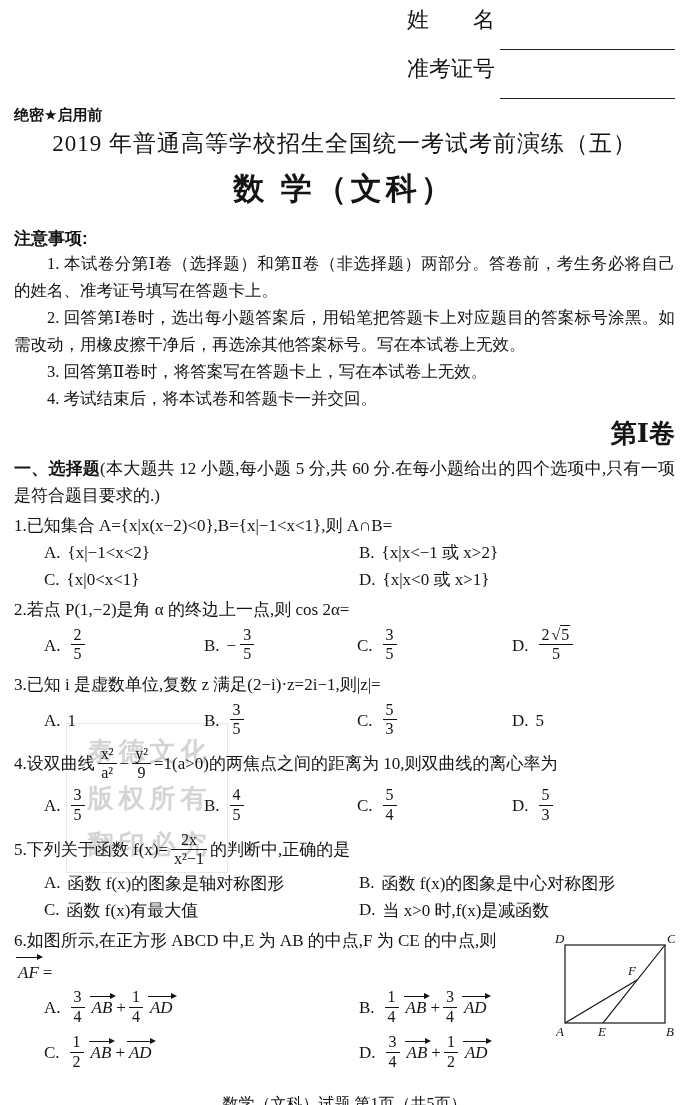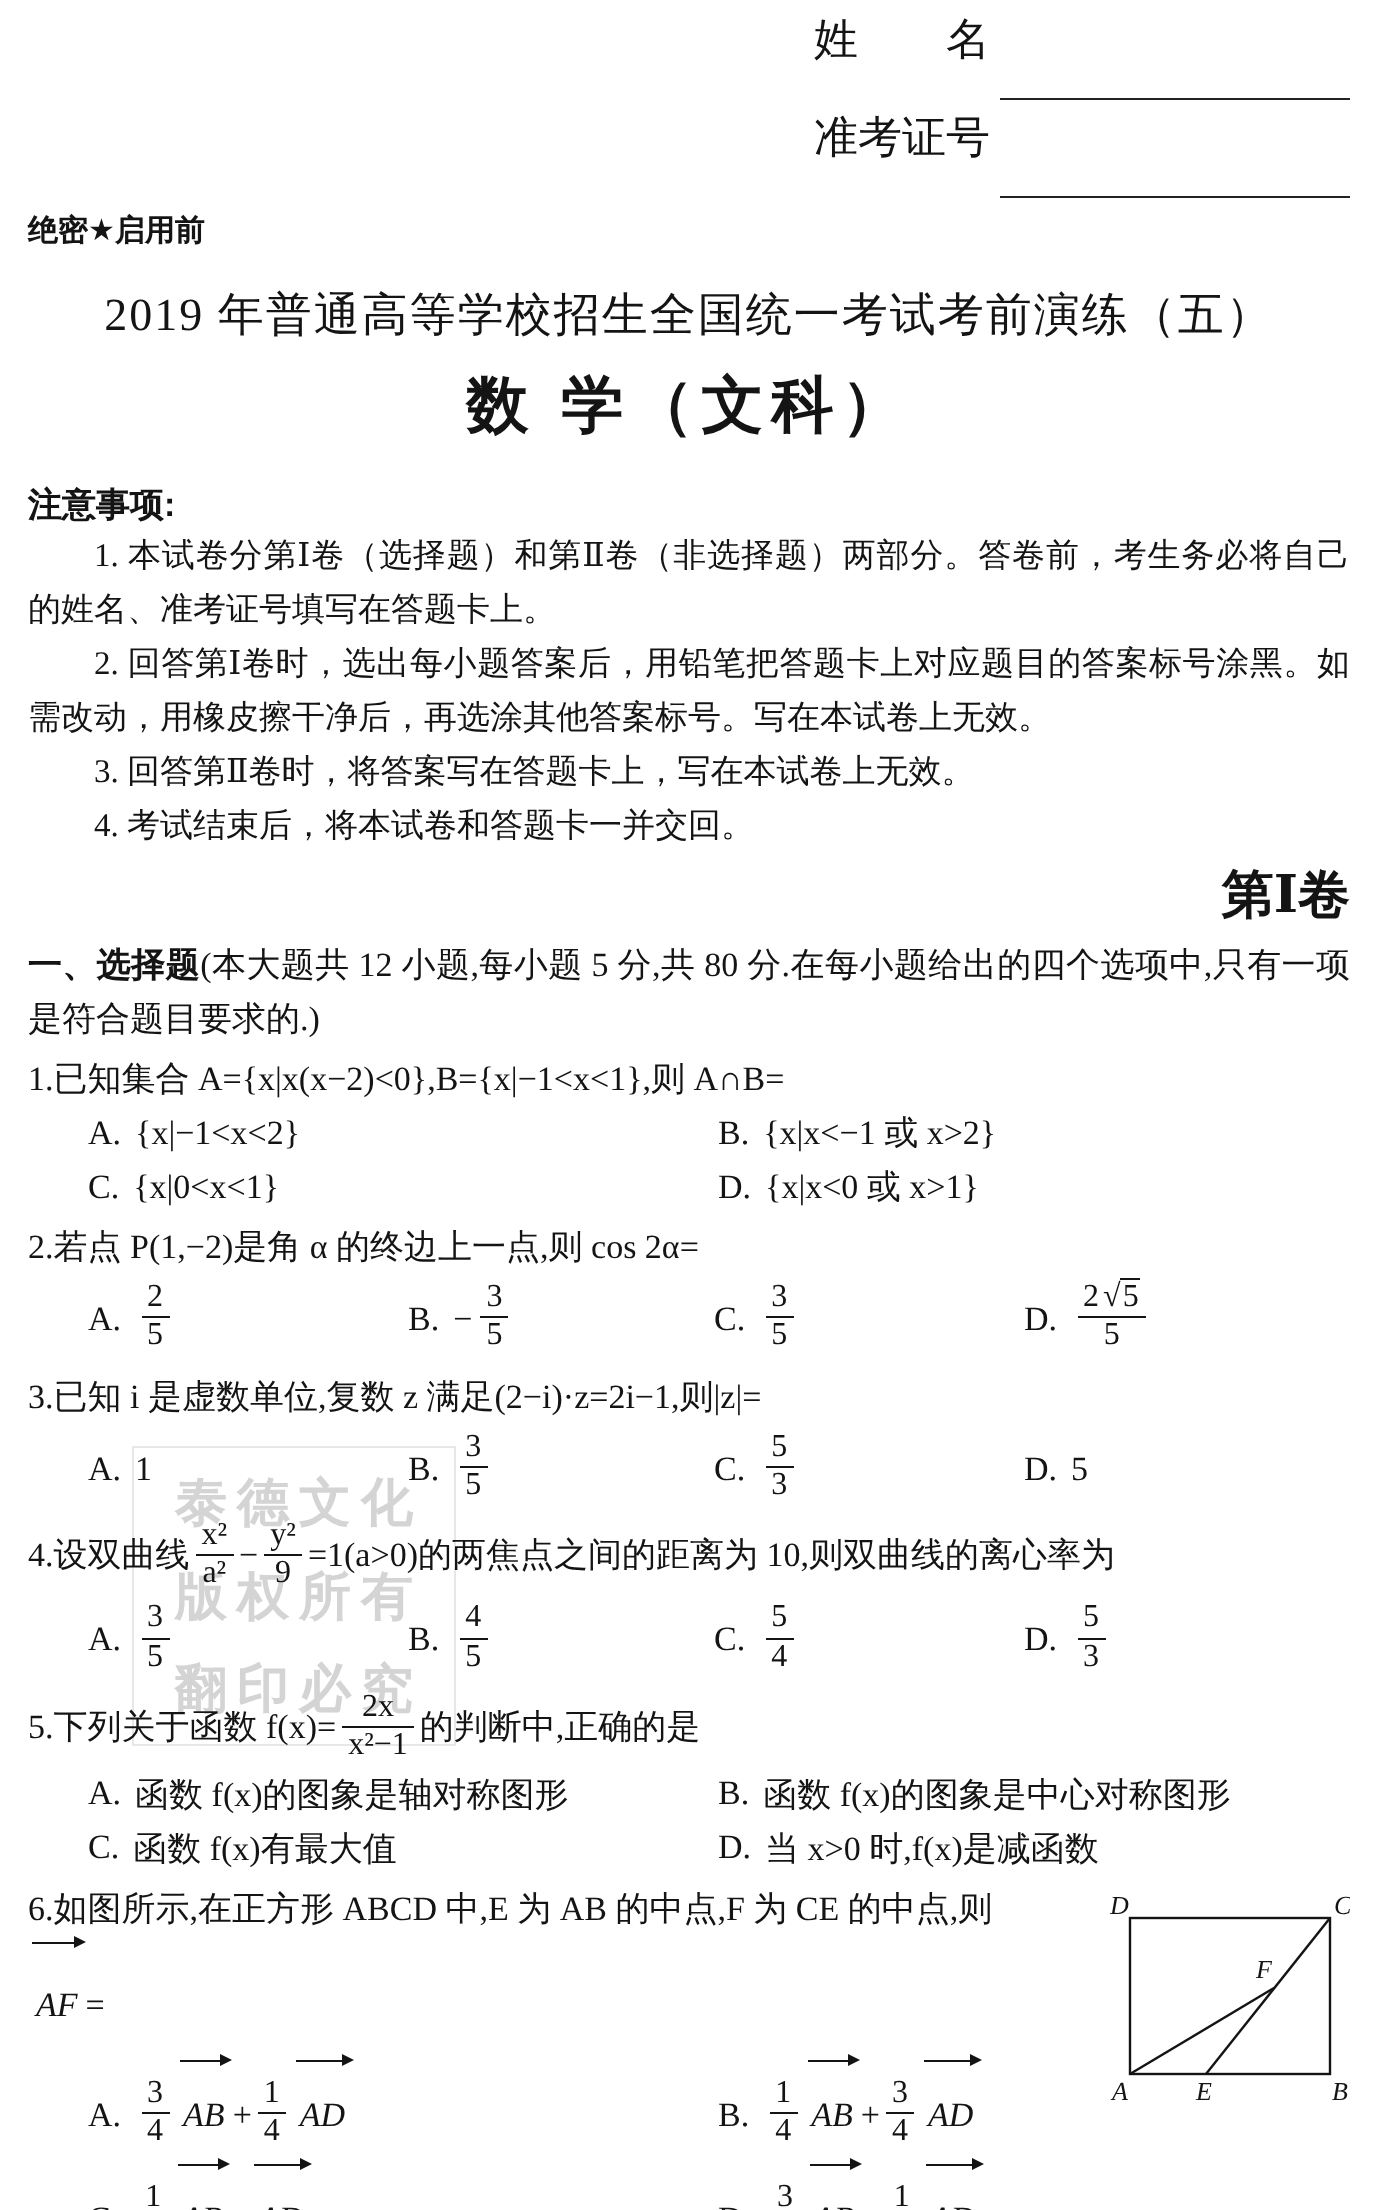--- a/index.html
+++ b/index.html
@@ -14,21 +14,21 @@
         font-family:"Liberation Sans","DejaVu Sans",sans-serif;opacity:.85;}
   .watermark div{text-indent:5px;}
 
   .name-block{width:268px;margin-left:auto;}
   .nrow{display:flex;height:42px;margin-bottom:7px;}
   .nlabel{font-size:22px;line-height:1.1;flex:0 0 auto;}
   .nline{flex:1;border-bottom:1.5px solid #222;margin-left:5px;}
 
   .secrecy{font-size:15px;font-weight:700;margin-top:5px;
         font-family:"Liberation Sans","DejaVu Sans",sans-serif;}
-  .exam-title{text-align:center;font-size:23px;margin-top:17px;letter-spacing:1px;}
+  .exam-title{text-align:center;font-size:23px;margin-top:3px;letter-spacing:1px;}
   .subject-title{text-align:center;font-size:31px;font-weight:900;margin-top:9px;letter-spacing:4px;
         font-family:"Liberation Sans","DejaVu Sans",sans-serif;}
   .notice-head{font-size:17px;font-weight:700;margin-top:17px;
         font-family:"Liberation Sans","DejaVu Sans",sans-serif;}
   .note{font-size:16.5px;line-height:27px;text-indent:2em;text-align:justify;}
   .part-title{text-align:right;font-size:26px;font-weight:600;margin-top:5px;line-height:34px;}
   .section-head{font-size:17px;line-height:27px;margin-top:4px;text-align:justify;}
   .section-head .bold{font-weight:700;font-family:"Liberation Sans","DejaVu Sans",sans-serif;}
 
   .stem{font-size:17px;line-height:27px;margin-top:3px;}
@@ -42,21 +42,21 @@
 
   .frac{display:inline-block;text-align:center;vertical-align:middle;margin:0 3px;line-height:1.15;
         font-size:16px;position:relative;top:-1px;}
   .frac .num{display:block;padding:0 3px;}
   .frac .den{display:block;border-top:1px solid #141414;padding:0 3px;}
   .m{}
   .sqrt{white-space:nowrap;margin-left:2px;}
   .sqrt::before{content:"√";}
   .sqrt .arg{border-top:1px solid #141414;padding:0 1px;}
 
-  .vec{position:relative;display:inline-block;font-style:italic;padding:16px 2px;margin:0 2px;}
+  .vec{position:relative;display:inline-block;font-style:italic;padding:0 2px;margin:0 2px;}
   .vec::before{content:"";position:absolute;left:0;right:3px;top:-2px;border-top:1.3px solid #141414;}
   .vec::after{content:"";position:absolute;right:-2px;top:-5px;width:0;height:0;
         border-left:6px solid #141414;border-top:3px solid transparent;border-bottom:3px solid transparent;}
 
   .q6box{position:relative;margin-top:2px;}
   .q6box .stem1{padding-right:120px;}
   .afline{margin-top:5px;}
   .fig{position:absolute;right:0;top:4px;}
   .fig text{font-size:13px;font-style:italic;font-family:"Liberation Serif","DejaVu Serif",serif;fill:#141414;}
   .fig .shape{fill:none;stroke:#141414;stroke-width:1.2;}
@@ -91,21 +91,21 @@
     <div class="exam-title">2019 年普通高等学校招生全国统一考试考前演练（五）</div>
     <div class="subject-title">数 学（文科）</div>
 
     <div class="notice-head">注意事项:</div>
     <p class="note">1. 本试卷分第Ⅰ卷（选择题）和第Ⅱ卷（非选择题）两部分。答卷前，考生务必将自己的姓名、准考证号填写在答题卡上。</p>
     <p class="note">2. 回答第Ⅰ卷时，选出每小题答案后，用铅笔把答题卡上对应题目的答案标号涂黑。如需改动，用橡皮擦干净后，再选涂其他答案标号。写在本试卷上无效。</p>
     <p class="note">3. 回答第Ⅱ卷时，将答案写在答题卡上，写在本试卷上无效。</p>
     <p class="note">4. 考试结束后，将本试卷和答题卡一并交回。</p>
 
     <div class="part-title">第Ⅰ卷</div>
-    <p class="section-head"><span class="bold">一、选择题</span><span>(本大题共 12 小题,每小题 5 分,共 80 分.在每小题给出的四个选项中,只有一项是符合题目要求的.)</span></p>
+    <p class="section-head"><span class="bold">一、选择题</span><span>(本大题共 12 小题,每小题 5 分,共 60 分.在每小题给出的四个选项中,只有一项是符合题目要求的.)</span></p>
 
     <p class="stem">1.已知集合 A={x|x(x−2)&lt;0},B={x|−1&lt;x&lt;1},则 A∩B=</p>
     <div class="opts opts2">
       <div class="opt">
           <span class="ol">A.</span>
           <span class="m">{x|−1&lt;x&lt;2}</span>
         </div>
       <div class="opt">
           <span class="ol">B.</span>
           <span class="m">{x|x&lt;−1 或 x&gt;2}</span>

